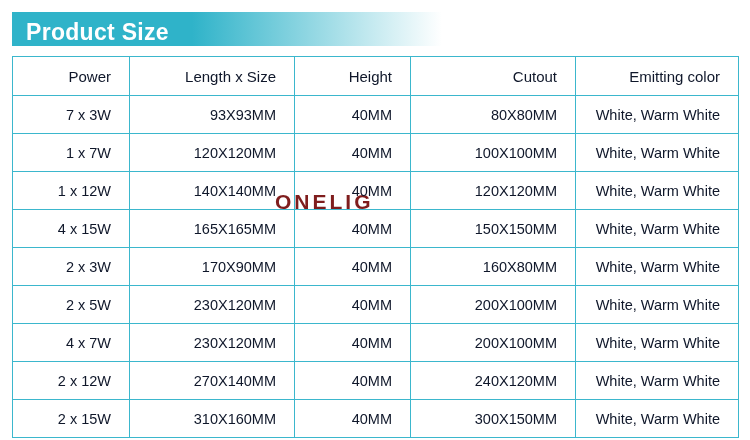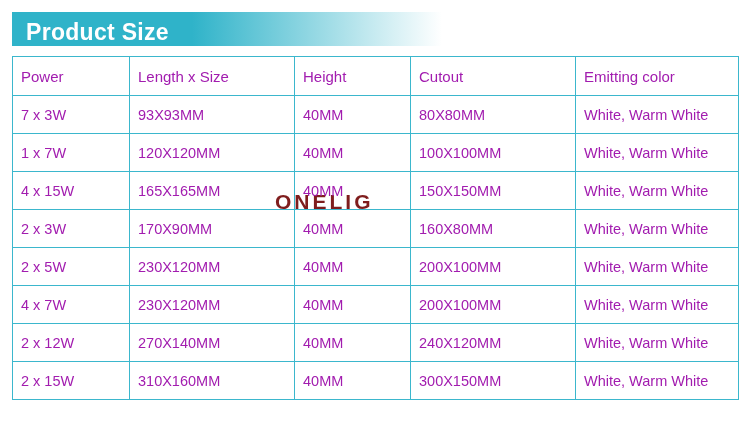--- a/index.html
+++ b/index.html
@@ -60,28 +60,28 @@
   }
   table.size-table {
     border-collapse: collapse;
     width: 726px;
     table-layout: fixed;
     background: transparent;
   }
   table.size-table th,
   table.size-table td {
     border: 1px solid #3bb7cd;
-    text-align: left;
+    text-align: right;
     vertical-align: middle;
-    color: #a21caf;
+    color: #0f172a;
     font-size: 14.5px;
     font-weight: normal;
     font-family: "Liberation Sans", sans-serif;
     height: 37px;
-    padding: 0 8px;
+    padding: 0 18px;
     white-space: nowrap;
     background: transparent;
   }
   table.size-table thead th {
     font-size: 15px;
     height: 38px;
   }
   col.c1 { width: 117px; }
   col.c2 { width: 165px; }
   col.c3 { width: 116px; }
@@ -126,20 +126,27 @@
           <td>White, Warm White</td>
         </tr>
         <tr>
           <td>1 x 7W</td>
           <td>120X120MM</td>
           <td>40MM</td>
           <td>100X100MM</td>
           <td>White, Warm White</td>
         </tr>
         <tr>
+          <td>1 x 12W</td>
+          <td>140X140MM</td>
+          <td>40MM</td>
+          <td>120X120MM</td>
+          <td>White, Warm White</td>
+        </tr>
+        <tr>
           <td>4 x 15W</td>
           <td>165X165MM</td>
           <td>40MM</td>
           <td>150X150MM</td>
           <td>White, Warm White</td>
         </tr>
         <tr>
           <td>2 x 3W</td>
           <td>170X90MM</td>
           <td>40MM</td>

